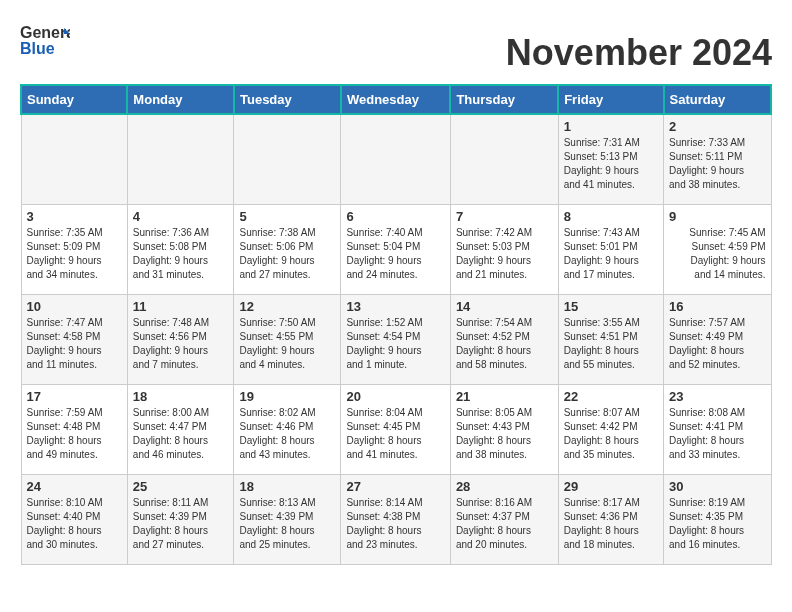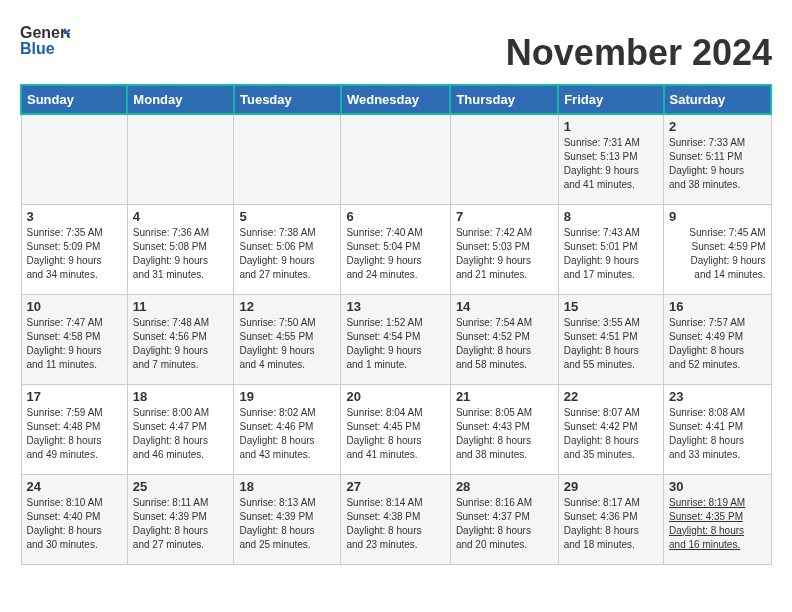--- a/index.html
+++ b/index.html
@@ -323,20 +323,20 @@
         </td>
         <td>
           <span class="day-number">29</span>
           <div class="day-info" style="white-space: pre-line;">Sunrise: 8:17 AM
 Sunset: 4:36 PM
 Daylight: 8 hours
 and 18 minutes.</div>
         </td>
         <td>
           <span class="day-number">30</span>
-          <div class="day-info" style="white-space: pre-line; text-decoration: underline;">Sunrise: 8:19 AM
+          <div class="day-info" style="white-space: pre-line;">Sunrise: 8:19 AM
 Sunset: 4:35 PM
 Daylight: 8 hours
 and 16 minutes.</div>
         </td>
       </tr>
     </tbody>
 </table>
 
 </body></html>

